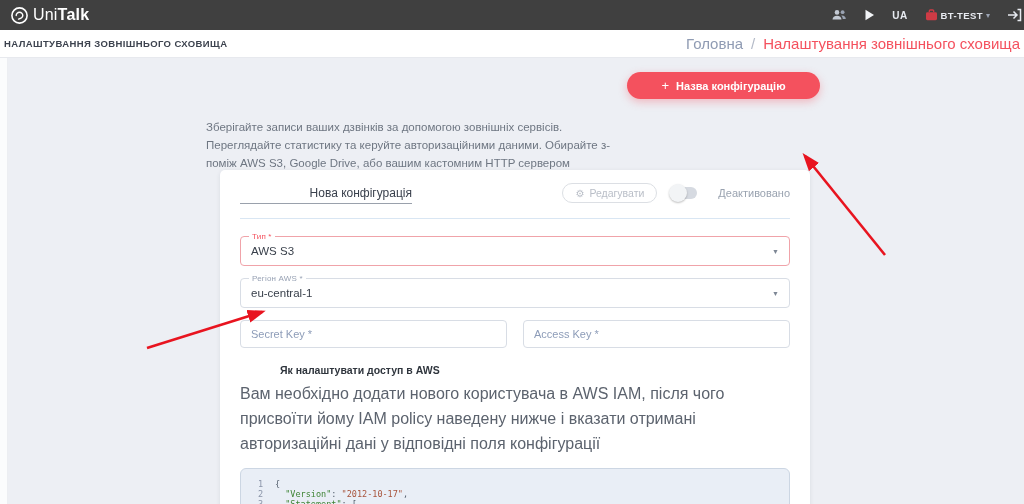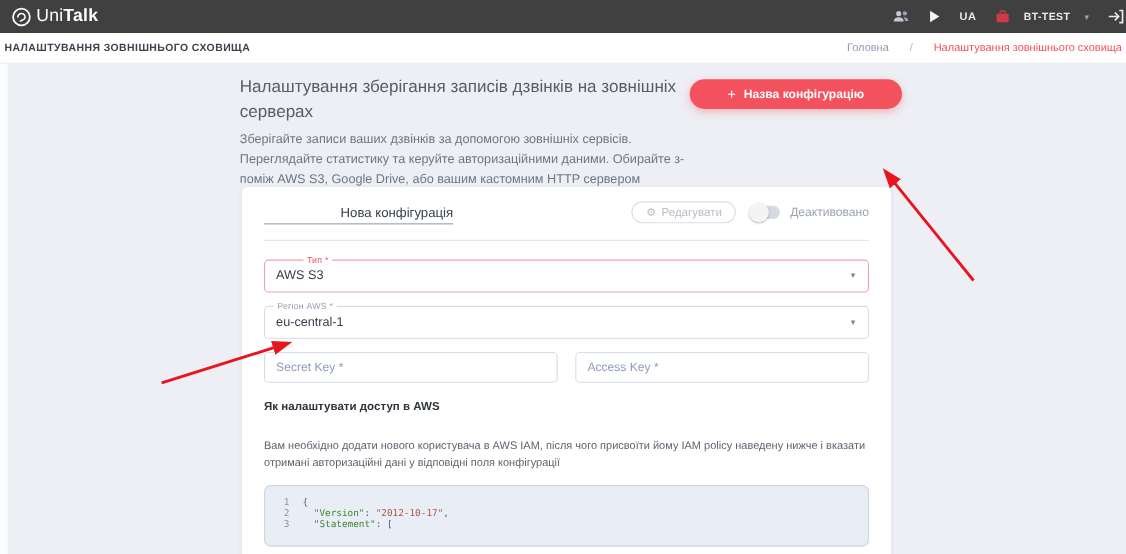--- a/index.html
+++ b/index.html
@@ -9,90 +9,90 @@
   
   .topbar { position:relative; height:30px; background:#404040; display:flex;
     align-items:center; padding:0 10px; color:#fff; }
   .logo { display:flex; align-items:center; gap:4px; }
   .logo-text { font-size:16px; color:#fff; letter-spacing:.2px; }
   .logo-uni { font-weight:300; }
   .logo-talk { font-weight:700; }
   .topbar-right { margin-left:auto; display:flex; align-items:center; gap:17px; }
   .tb-icon { display:flex; align-items:center; }
   .lang { font-size:10px; font-weight:700; color:#e7eaf0; letter-spacing:.4px; }
-  .account { display:flex; align-items:center; gap:13px; }
+  .account { display:flex; align-items:center; gap:3px; }
   .account-name { font-size:9.5px; font-weight:700; color:#e7eaf0; letter-spacing:.4px; }
   .caret { font-size:8px; color:#9aa3b2; }
   .logout-wrap { margin-right:-8px; }
 
   
   .crumbbar { height:28px; background:#ffffff; border-bottom:1px solid #e7e9ee;
     display:flex; align-items:center; padding:0 4px; }
   .section-title { font-size:9.5px; font-weight:700; color:#3c424e; letter-spacing:.4px; }
-  .crumbs { margin-left:auto; display:flex; align-items:center; gap:19px; font-size:10px; }
+  .crumbs { margin-left:auto; display:flex; align-items:center; gap:8px; font-size:15px; }
   .crumb-home { color:#8f9bb3; }
   .crumb-sep { color:#b3bac7; }
   .crumb-current { color:#f4515e; }
 
   
   .content { position:relative; height:446px; }
   .left-rail { position:absolute; left:0; top:0; width:8px; height:446px;
     background:#fbfcfd; border-right:1px solid #eceef2; }
   .page-title { position:absolute; left:218px; top:11px; width:412px;
     font-size:15.5px; line-height:1.45; font-weight:500; color:#565d66; }
-  .page-desc { position:absolute; left:218px; top:61px; width:414px;
+  .page-desc { position:absolute; left:206px; top:61px; width:414px;
     font-size:11.5px; line-height:1.55; color:#6e7682; }
   .add-btn { position:absolute; left:627px; top:14px; width:193px; height:27px;
     border:none; border-radius:14px; background:#f4515e; color:#fff; cursor:pointer;
     display:flex; align-items:center; justify-content:center; gap:7px;
     font-family:inherit; font-size:11px; font-weight:700;
     box-shadow:0 3px 8px rgba(244,81,94,.35); }
   .add-plus { font-size:13px; font-weight:400; margin-top:-1px; }
 
   
   .card { position:absolute; left:220px; top:112px; width:590px; height:480px;
     background:#fff; border-radius:5px; box-shadow:0 1px 4px rgba(40,50,70,.10);
     padding:12px 20px 20px; }
   .card-head { display:flex; align-items:center; }
   .name-input { width:172px; border:none; border-bottom:1px solid #9aa1ac;
     font-family:inherit; font-size:12px; color:#3a414d; padding:4px 0 3px; outline:none;text-align:right; }
   .head-right { margin-left:auto; display:flex; align-items:center; gap:14px; }
   .edit-btn { display:flex; align-items:center; gap:5px; border:1px solid #dcdfe4;
     background:#fff; border-radius:11px; padding:3px 12px; color:#b9bec7;
     font-family:inherit; font-size:10.5px; cursor:pointer; }
   .gear { font-size:10px; }
-  .toggle-group { display:flex; align-items:center; gap:9px; }
+  .toggle-group { display:flex; align-items:center; gap:21px; }
   .switch { position:relative; width:26px; height:12px; background:#d6dae1;
     border-radius:6px; cursor:pointer; }
   .knob { position:absolute; left:-2px; top:-3px; width:18px; height:18px;
     border-radius:50%; background:#f2f4f6; box-shadow:0 1px 2px rgba(0,0,0,.25); }
   .toggle-label { font-size:11px; color:#9aa3b0; }
   .divider { margin-top:14px; border-top:1px solid #d9e6f3; }
 
   .sel-field { position:relative; margin-top:17px; height:30px; border-radius:4px;
     display:flex; align-items:center; padding:0 10px; cursor:pointer; background:#fff; }
   .sel-type { border:1px solid #f0a3a9; }
   .sel-gray { border:1px solid #d8dde5; margin-top:12px; }
   .float-label { position:absolute; top:-5px; left:8px; background:#fff; padding:0 3px;
     font-size:8px; letter-spacing:.2px; }
-  .label-red { color:#f4515e;margin-left:27px; }
+  .label-red { color:#f4515e; }
   .label-gray { color:#98a2b4; }
   .sel-value { font-size:11.5px; color:#39404b; }
   .sel-caret { margin-left:auto; font-size:7px; color:#7d8795; }
 
   .keys-row { display:flex; gap:16px; margin-top:12px; }
   .text-field { height:28px; border:1px solid #d8dde5; border-radius:4px;
     font-family:inherit; font-size:11px; color:#39404b; padding:0 10px; outline:none;
     background:#fff; }
   .text-field::placeholder { color:#8d9cb8; opacity:1; }
   .half { flex:1; }
   .full { width:100%; margin-top:12px; }
 
-  .help-title { margin-top:16px; font-size:10.5px; font-weight:700; color:#2f353d; }
-  .help-text { margin-top:22px; font-size:10px; line-height:1.55; color:#5c636e; }
+  .help-title { margin-top:16px; font-size:10.5px; font-weight:700; color:#2f353d;margin-left:40px; }
+  .help-text { margin-top:6px; font-size:16px; line-height:1.55; color:#5c636e; }
 
   .code-block { margin-top:12px; background:#e9eef6; border:1px solid #ccd6e3;
     border-radius:6px; padding:10px 12px 14px; }
   .code-line { display:flex; font-family:"DejaVu Sans Mono", monospace;
     font-size:8.5px; line-height:10px; color:#55606e; white-space:pre; }
   .ln { width:10px; text-align:right; margin-right:12px; color:#8a94a8; }
   .tok-key { color:#3f8435; }
   .tok-val { color:#a8543c; }
 
   .arrows { position:absolute; left:0; top:0; width:1024px; height:504px;
@@ -150,21 +150,20 @@
   <span class="crumbs">
     <span class="crumb-home">Головна</span>
     <span class="crumb-sep">/</span>
     <span class="crumb-current">Налаштування зовнішнього сховища</span>
   </span>
 </div>
 
 <div class="content">
   <div class="left-rail"></div>
 
-  <div class="page-title">Налаштування зберігання записів дзвінків на зовнішніх серверах</div>
   <div class="page-desc">Зберігайте записи ваших дзвінків за допомогою зовнішніх сервісів. Переглядайте статистику та керуйте авторизаційними даними. Обирайте з-поміж AWS S3, Google Drive, або вашим кастомним HTTP сервером</div>
 
   <button class="add-btn">
     <span class="add-plus">+</span>
     <span>Назва конфігурацію</span>
   </button>
 
   <div class="card">
     <div class="card-head">
       <input class="name-input" value="Нова конфігурація" style="">

